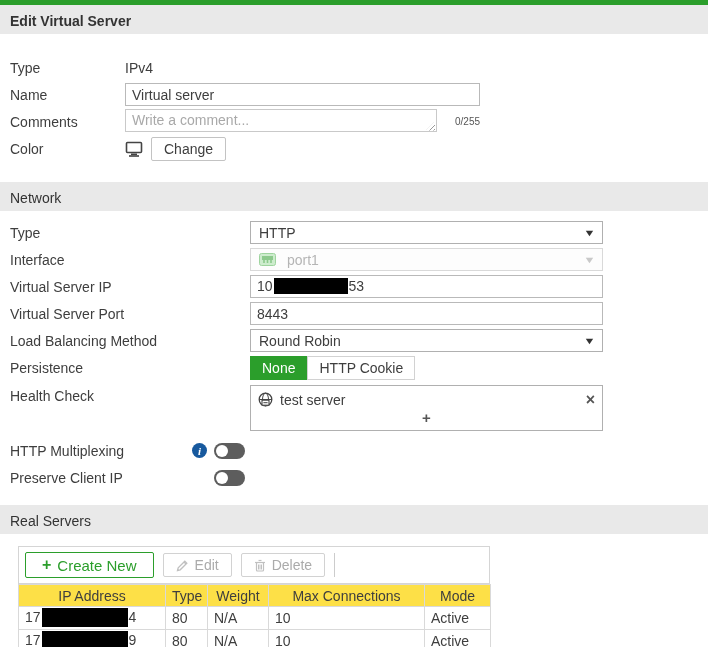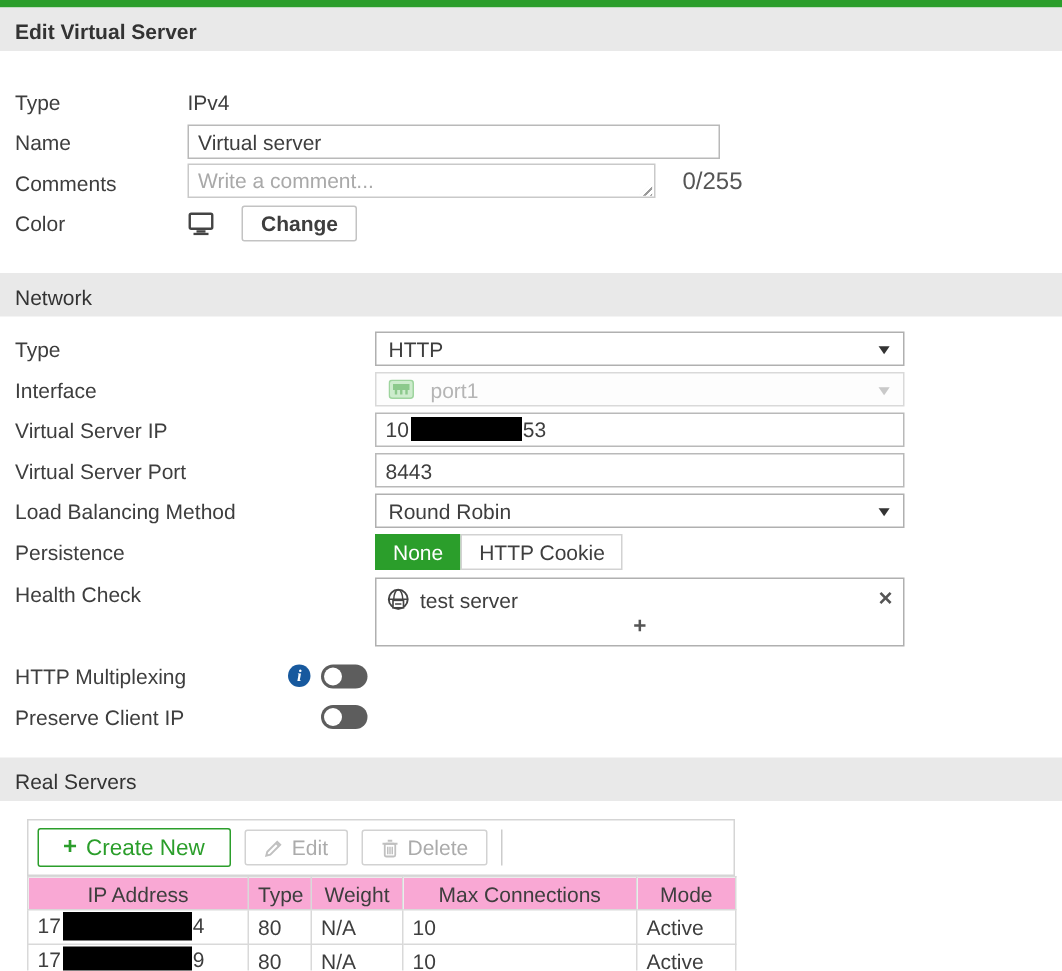--- a/index.html
+++ b/index.html
@@ -49,30 +49,30 @@
     padding: 2px 6px;
     resize: none;
   }
   textarea.comments::placeholder { color: #a9a9a9; }
   .resize-grip {
     position: absolute; right: 2px; bottom: 4px;
     width: 9px; height: 9px;
     background: repeating-linear-gradient(135deg, transparent 0 2px, #9a9a9a 2px 3px);
     clip-path: polygon(100% 0, 100% 100%, 0 100%);
   }
-  .counter { font-size: 16px; color: #555; margin-left: 18px; }
+  .counter { font-size: 10px; color: #555; margin-left: 18px; }
 
   .btn {
     display: inline-flex; align-items: center; gap: 6px;
     border: 1px solid #c3c3c3; background: #fff;
     font-family: "Liberation Sans", sans-serif;
     font-size: 14px; color: #3e3e3e;
     padding: 3px 12px; cursor: pointer; border-radius: 2px;
   }
-  .change-btn { margin-left: 18px; font-weight: bold; }
+  .change-btn { margin-left: 8px; }
 
   .select {
     display: flex; align-items: center; justify-content: space-between;
     width: 353px; height: 23px;
     border: 1px solid #b0b0b0; background: #fff;
     padding: 0 8px; cursor: pointer;
   }
   .select .chev { font-size: 9px; color: #333; transform: scaleX(1.4); }
   .select.disabled { border-color: #d9d9d9; color: #b5b5b5; cursor: default; background: #fdfdfd; }
   .select.disabled .chev { color: #c9c9c9; }
@@ -125,21 +125,21 @@
   table.rs {
     margin-left: 18px; width: 472px;
     border-collapse: collapse; table-layout: fixed;
     font-size: 14px; color: #3e3e3e;
     border: 1px solid #c9c9c9;
   }
   table.rs th, table.rs td {
     border: 1px solid #d9d9d9; padding: 1px 6px; height: 22px;
     overflow: hidden; white-space: nowrap;
   }
-  table.rs th { font-weight: normal; text-align: center; background: #f9a8d4; margin-top: 31px; }
+  table.rs th { font-weight: normal; text-align: center; background: #fde047; margin-top: 31px; }
   table.rs td { text-align: left; }
 
   .redact { display: inline-block; background: #000; vertical-align: middle; }
   .redact-vip { width: 74px; height: 16px; margin: 0 1px 2px 1px; }
   .redact-ip { width: 86px; height: 19px; margin: 0 1px 1px 1px; }
 
   .mt20 { margin-top: 20px; }
   .mt14 { margin-top: 14px; }
 </style>
 </head>

